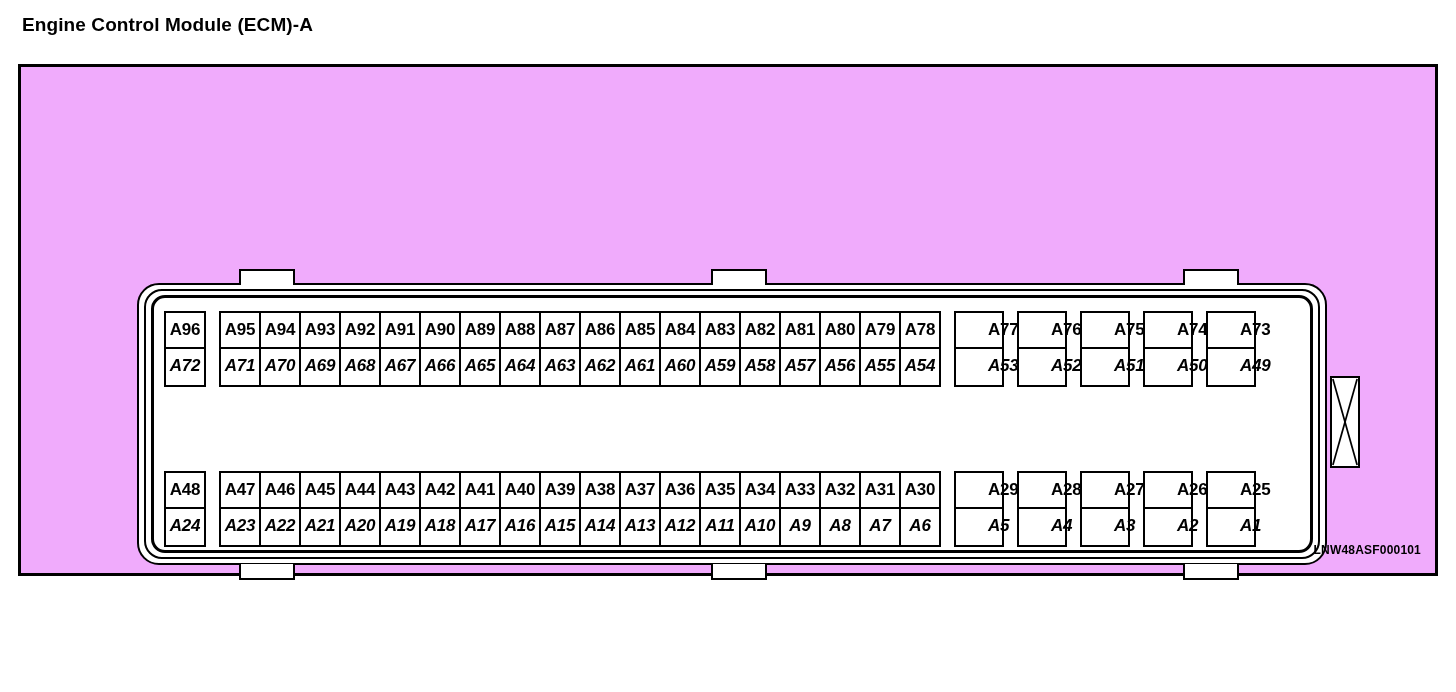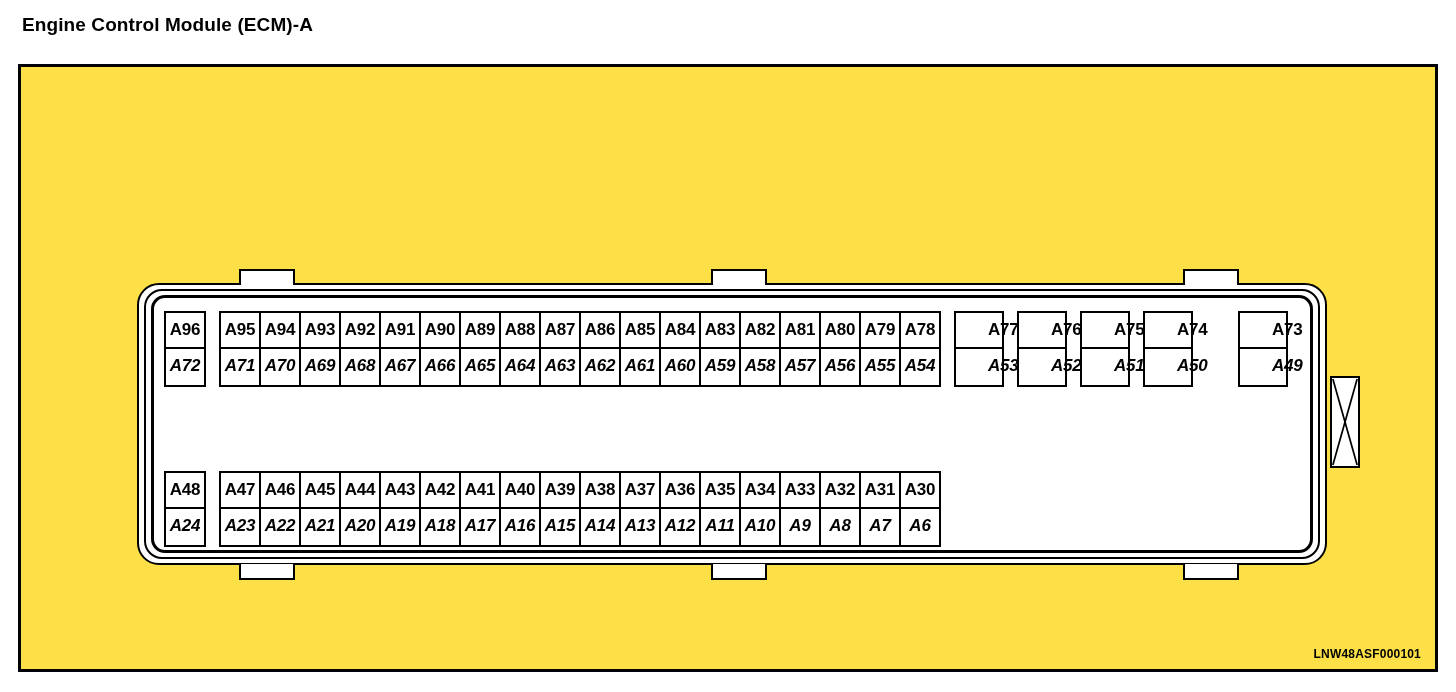--- a/index.html
+++ b/index.html
@@ -2,24 +2,24 @@
 <html><head>
 <meta charset="utf-8">
 <style>
   html,body{margin:0;padding:0;background:#ffffff;}
   body{width:1456px;height:692px;position:relative;
        font-family:"Liberation Sans",sans-serif;color:#000;overflow:hidden;}
 
   #page-title{position:absolute;left:22px;top:14px;font-size:19px;font-weight:bold;
               letter-spacing:.1px;white-space:nowrap;}
 
-  #figure-frame{position:absolute;left:18px;top:64px;width:1420px;height:608px;
-                border:3px solid #000;box-sizing:border-box;background:#fde047;}
-
-  #part-number{position:absolute;right:14px;bottom:8px;font-size:12px;font-weight:bold;
+  #figure-frame{position:absolute;left:18px;top:64px;width:1420px;height:512px;
+                border:3px solid #000;box-sizing:border-box;background:#f0abfc;}
+
+  #part-number{position:absolute;right:14px;bottom:16px;font-size:12px;font-weight:bold;
                letter-spacing:.2px;white-space:nowrap;}
 
   
   #connector{position:absolute;left:102px;top:156px;width:1215px;height:290px;}
 
   .shell{position:absolute;box-sizing:border-box;border:2.5px solid #000;border-radius:22px;
          background:#fff;}
   .shell-outer{left:14px;top:60px;width:1190px;height:282px;}
   .shell-mid{left:21px;top:66px;width:1176px;height:270px;border-radius:18px;}
   .shell-inner{left:28px;top:72px;width:1162px;height:258px;border-radius:14px;border-width:3px;}
@@ -34,21 +34,21 @@
   .latch svg{position:absolute;left:0;top:0;width:100%;height:100%;display:block;}
 
   
   .pin-block{position:absolute;display:flex;align-items:flex-start;}
   #block-upper{left:41px;top:88px;}
   #block-lower{left:41px;top:248px;}
 
   .pin-group{display:flex;}
   .pin-group.spaced{margin-left:13px;}
   .pin-group.spaced .pin-col{margin-right:13px;}
-  .pin-group.spaced .pin-col:last-child{margin-right:0;margin-left:32px;}
+  .pin-group.spaced .pin-col:last-child{margin-right:0;}
 
   .gap-lead{width:13px;}
 
   .pin-col{box-sizing:border-box;border:2px solid #000;background:#fff;
            margin-right:-2px;}
   .pin-col:last-child{margin-right:0;}
 
   .pin{box-sizing:border-box;height:36px;line-height:34px;text-align:center;
        font-size:17px;font-weight:bold;letter-spacing:-.2px;
        border-bottom:2px solid #000;background:#fff;}
@@ -265,18 +265,40 @@
           </div>
           <div class="pin-col w-narrow">
             <div class="pin">A31</div>
             <div class="pin">A7</div>
           </div>
           <div class="pin-col w-narrow">
             <div class="pin">A30</div>
             <div class="pin">A6</div>
           </div>
         </div>
+        <div class="pin-group spaced">
+          <div class="pin-col w-wide">
+            <div class="pin">A29</div>
+            <div class="pin">A5</div>
+          </div>
+          <div class="pin-col w-wide">
+            <div class="pin">A28</div>
+            <div class="pin">A4</div>
+          </div>
+          <div class="pin-col w-wide">
+            <div class="pin">A27</div>
+            <div class="pin">A3</div>
+          </div>
+          <div class="pin-col w-wide">
+            <div class="pin">A26</div>
+            <div class="pin">A2</div>
+          </div>
+          <div class="pin-col w-wide">
+            <div class="pin">A25</div>
+            <div class="pin">A1</div>
+          </div>
+        </div>
       </div>
 
   </div>
 
   <div id="part-number">LNW48ASF000101</div>
 </div>
 
 </body></html>

